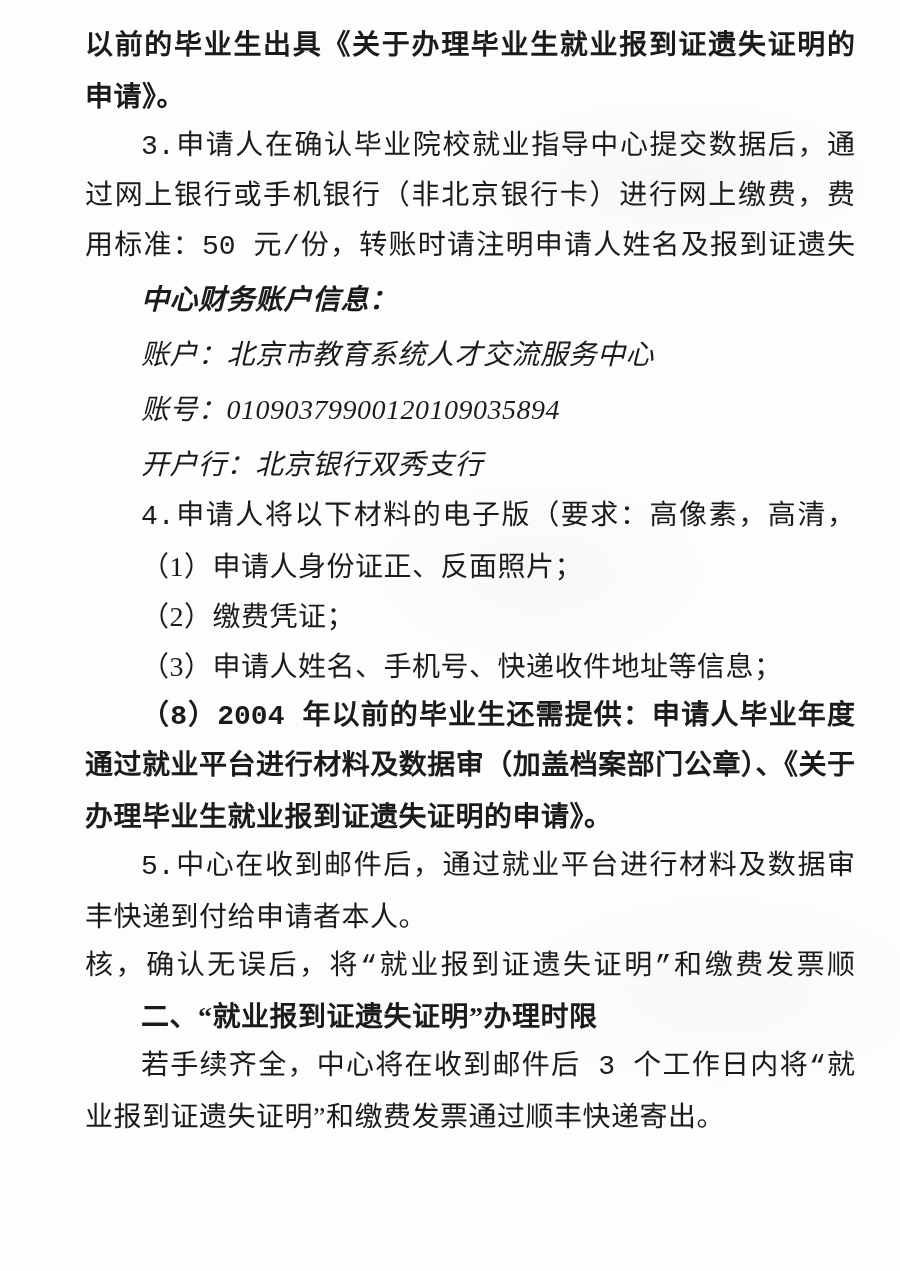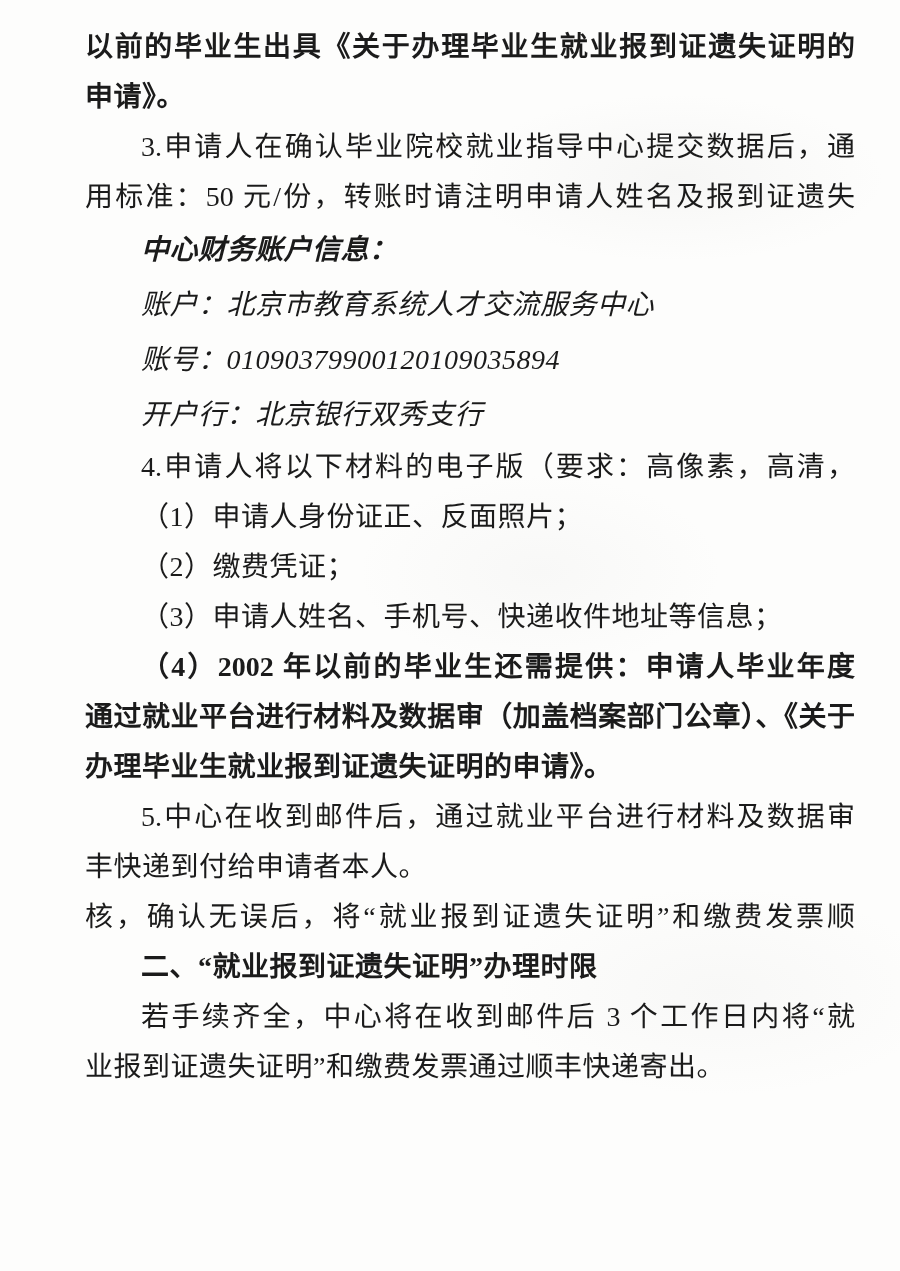--- a/index.html
+++ b/index.html
@@ -31,46 +31,48 @@
     letter-spacing: 0.5px;
     white-space: nowrap;
     text-rendering: optimizeLegibility;
   }
   .line.justify {
     white-space: normal;
     letter-spacing: 0;
     text-align: justify;
     text-align-last: justify;
     text-justify: inter-character;
+    font-family: Liberation Mono, monospace;
   }
   .line.indent { padding-left: 56px; }
   .line.acct { height: 55px; line-height: 55px; font-style: italic; }
   .line.bold { font-weight: bold; }
 </style>
 </head>
 <body>
 
 <div class="page">
   <div class="line bold justify">以前的毕业生出具《关于办理毕业生就业报到证遗失证明的</div>
   <div class="line bold">申请》。</div>
 
   <div class="line indent justify">3.申请人在确认毕业院校就业指导中心提交数据后，通</div>
+  <div class="line justify">过网上银行或手机银行（非北京银行卡）进行网上缴费，费</div>
   <div class="line justify">用标准：50 元/份，转账时请注明申请人姓名及报到证遗失</div>
 
   <div class="line indent acct bold">中心财务账户信息：</div>
   <div class="line indent acct">账户：北京市教育系统人才交流服务中心</div>
   <div class="line indent acct">账号：01090379900120109035894</div>
   <div class="line indent acct">开户行：北京银行双秀支行</div>
 
   <div class="line indent justify">4.申请人将以下材料的电子版（要求：高像素，高清，</div>
 
   <div class="line indent">（1）申请人身份证正、反面照片；</div>
   <div class="line indent">（2）缴费凭证；</div>
   <div class="line indent">（3）申请人姓名、手机号、快递收件地址等信息；</div>
-  <div class="line indent bold justify">（4）2002 年以前的毕业生还需提供：申请人毕业年度</div>
+  <div class="line indent bold justify">（8）2004 年以前的毕业生还需提供：申请人毕业年度</div>
   <div class="line bold justify">通过就业平台进行材料及数据审（加盖档案部门公章）、《关于</div>
   <div class="line bold">办理毕业生就业报到证遗失证明的申请》。</div>
 
   <div class="line indent justify">5.中心在收到邮件后，通过就业平台进行材料及数据审</div>
   <div class="line">丰快递到付给申请者本人。</div>
   <div class="line justify">核，确认无误后，将“就业报到证遗失证明”和缴费发票顺</div>
 
   <div class="line indent bold">二、“就业报到证遗失证明”办理时限</div>
 
   <div class="line indent justify">若手续齐全，中心将在收到邮件后 3 个工作日内将“就</div>

